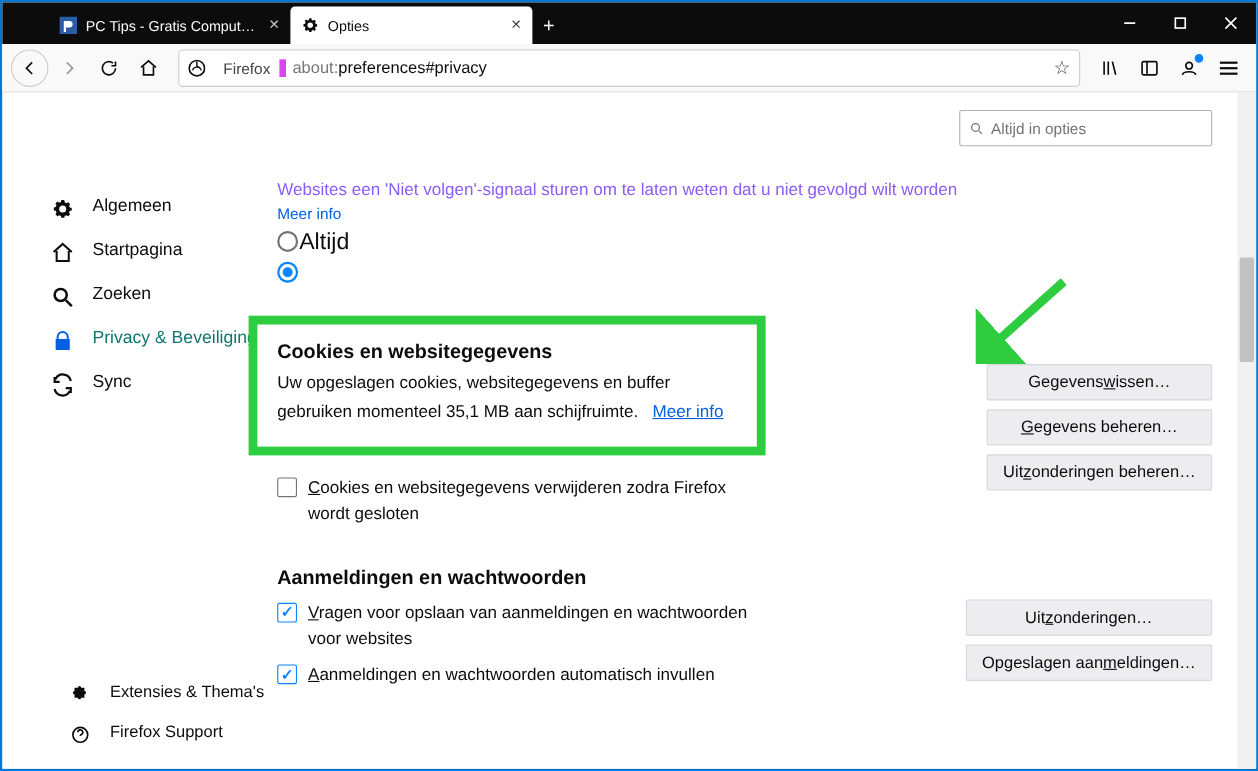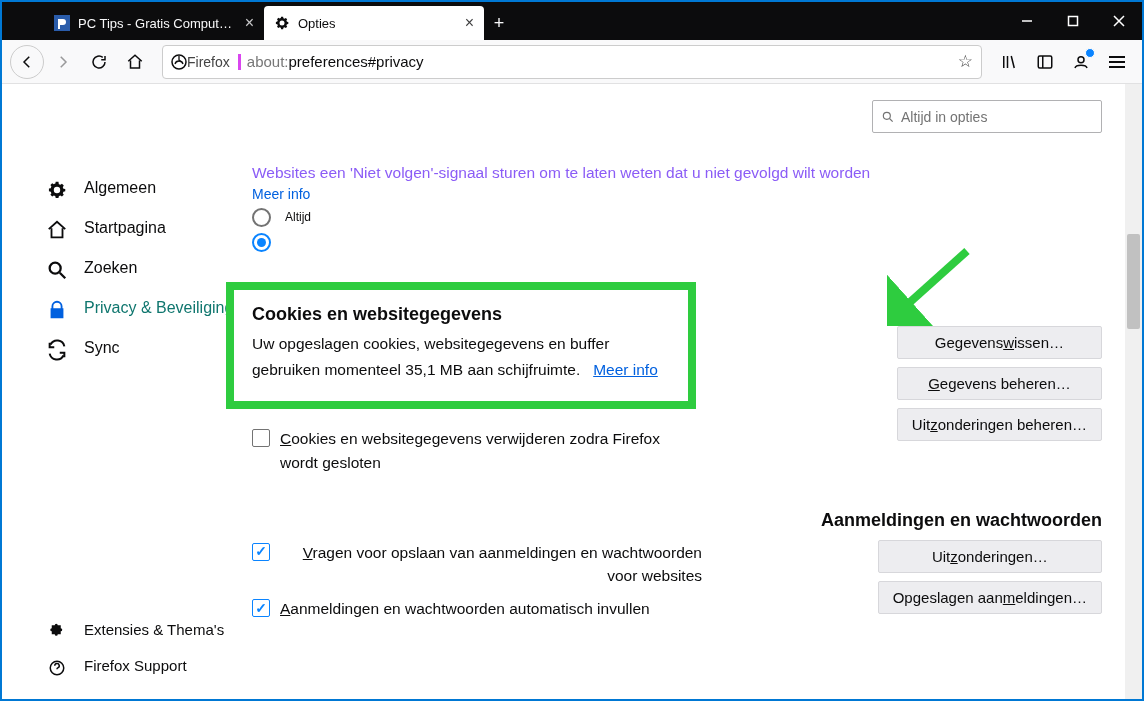--- a/index.html
+++ b/index.html
@@ -70,22 +70,22 @@
     border-radius:4px; cursor:pointer;
   }
   .tb-btn svg { width:18px; height:18px; fill:none; stroke:#0c0c0d; stroke-width:2; }
   .urlbar {
     flex:1; height:34px; margin: 0 8px;
     border:1px solid #ccc; border-radius:4px;
     display:flex; align-items:center; padding:0 8px; gap:6px;
     background:#fff;
   }
   .identity {
-    display:flex; align-items:center; gap:0;
-    padding-right:8px; border-right:3px solid #d946ef;
+    display:flex; align-items:center; gap:16px;
+    padding-right:8px; border-right:6px solid #d946ef;
     font-size:14px; color:#444;
   }
   .url-text { flex:1; font-size:15px; }
   .url-text .subtle { color:#777; }
   .star-btn { cursor:pointer; font-size:17px; color:#444; }
   .tb-right { display:flex; align-items:center; gap:2px; }
   .account-badge { position:relative; }
   .account-badge::after {
     content:""; position:absolute; top:3px; right:3px; width:8px; height:8px;
     background:#0a84ff; border-radius:50%; border:1px solid #fff;
@@ -101,41 +101,41 @@
     width: 250px; padding: 95px 0 0 44px;
     display:flex; flex-direction:column; gap:18px;
   }
   .side-item {
     display:flex; align-items:flex-start; gap:16px;
     font-size:16px; cursor:pointer; color:#0c0c0d;
   }
   .side-item.active { color:#0f766e; }
   .side-item .icon { width:22px; height:22px; display:flex; align-items:center; justify-content:center; }
   .sidebar-bottom {
-    position:absolute; left:44px; bottom:20px;
+    position:absolute; left:60px; bottom:20px;
     display:flex; flex-direction:column; gap:14px;
   }
   .sidebar-bottom .side-item { font-size:15px; }
 
   .main {
     flex:1; position:relative; padding: 16px 40px 0 0;
   }
   .search-row { display:flex; justify-content:flex-end; margin-bottom: 28px; }
   .search-box {
     width:230px; height:33px; border:1px solid #b1b1b3; border-radius:2px;
     display:flex; align-items:center; padding:0 8px; gap:6px; color:#737373;
   }
   .search-box svg { width:14px; height:14px; stroke:#737373; fill:none; stroke-width:2; }
 
   .section { margin-bottom: 30px; position:relative; }
   .sec-text { font-size:15.5px; color:#8b5cf6; line-height:1.6; }
   .link { color:#0060df; cursor:pointer; }
   .link.under { text-decoration: underline; }
 
-  .radio-row { display:flex; align-items:center; gap:14px; margin:6px 0; font-size:12px; }
+  .radio-row { display:flex; align-items:center; gap:1px; margin:6px 0; font-size:21px; }
   .radio {
     width:19px; height:19px; border:2px solid #737373; border-radius:50%;
     display:inline-flex; align-items:center; justify-content:center; flex-shrink:0;
   }
   .radio.checked { border-color:#0a84ff; }
   .radio.checked::after { content:""; width:9px; height:9px; background:#0a84ff; border-radius:50%; }
 
   .cookie-section { position:relative; }
   .highlight-box {
     border: 8px solid #2ecc3f;
@@ -402,21 +402,21 @@
             <span>onderingen beheren…</span>
         </div>
       </div>
 
       <div class="check-row" style="margin-top:18px; max-width:440px">
         <span class="checkbox"></span>
         <span><span class="accel" style="text-decoration:underline">C</span><span>ookies en websitegegevens verwijderen zodra Firefox wordt gesloten</span></span>
       </div>
     </div>
 
-    <div class="section" style="margin-top:36px; position:relative;text-align:right;">
+    <div class="section" style="margin-top:36px; position:relative;">
       <div class="heading">Aanmeldingen en wachtwoorden</div>
 
       <div class="btn-col" style="top:30px">
         <div class="btn">
           <span>Uit</span>
             <span class="accel">z</span>
             <span>onderingen…</span>
         </div>
         <div class="btn">
           <span>Opgeslagen aan</span>

